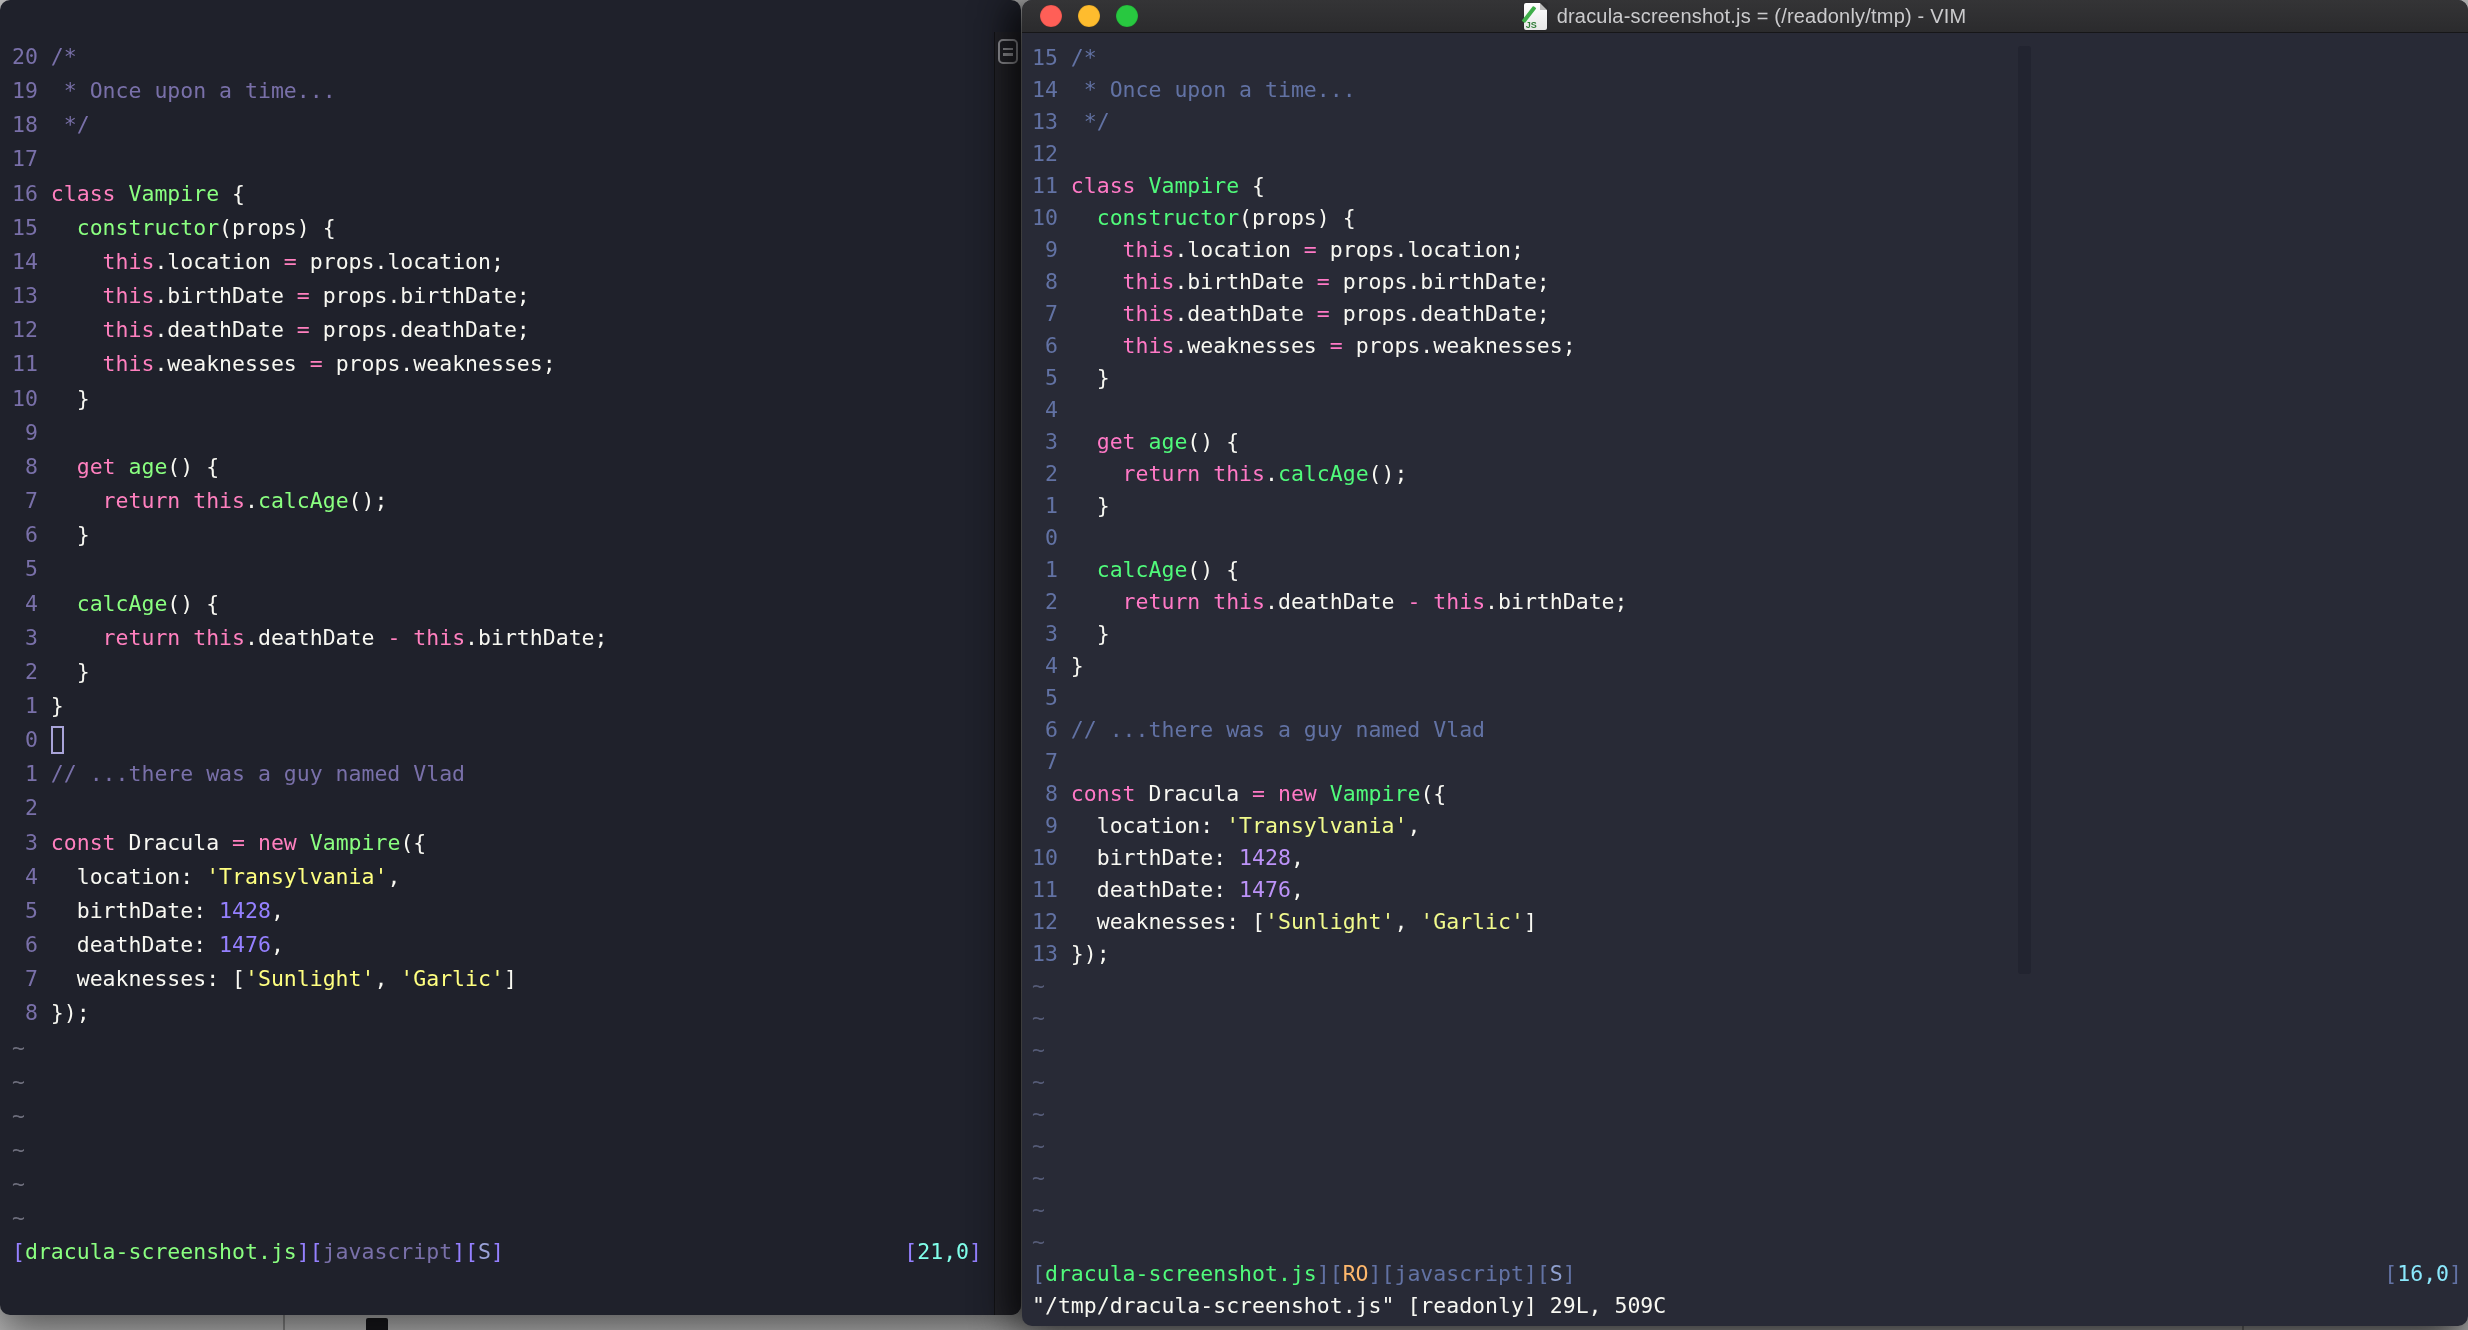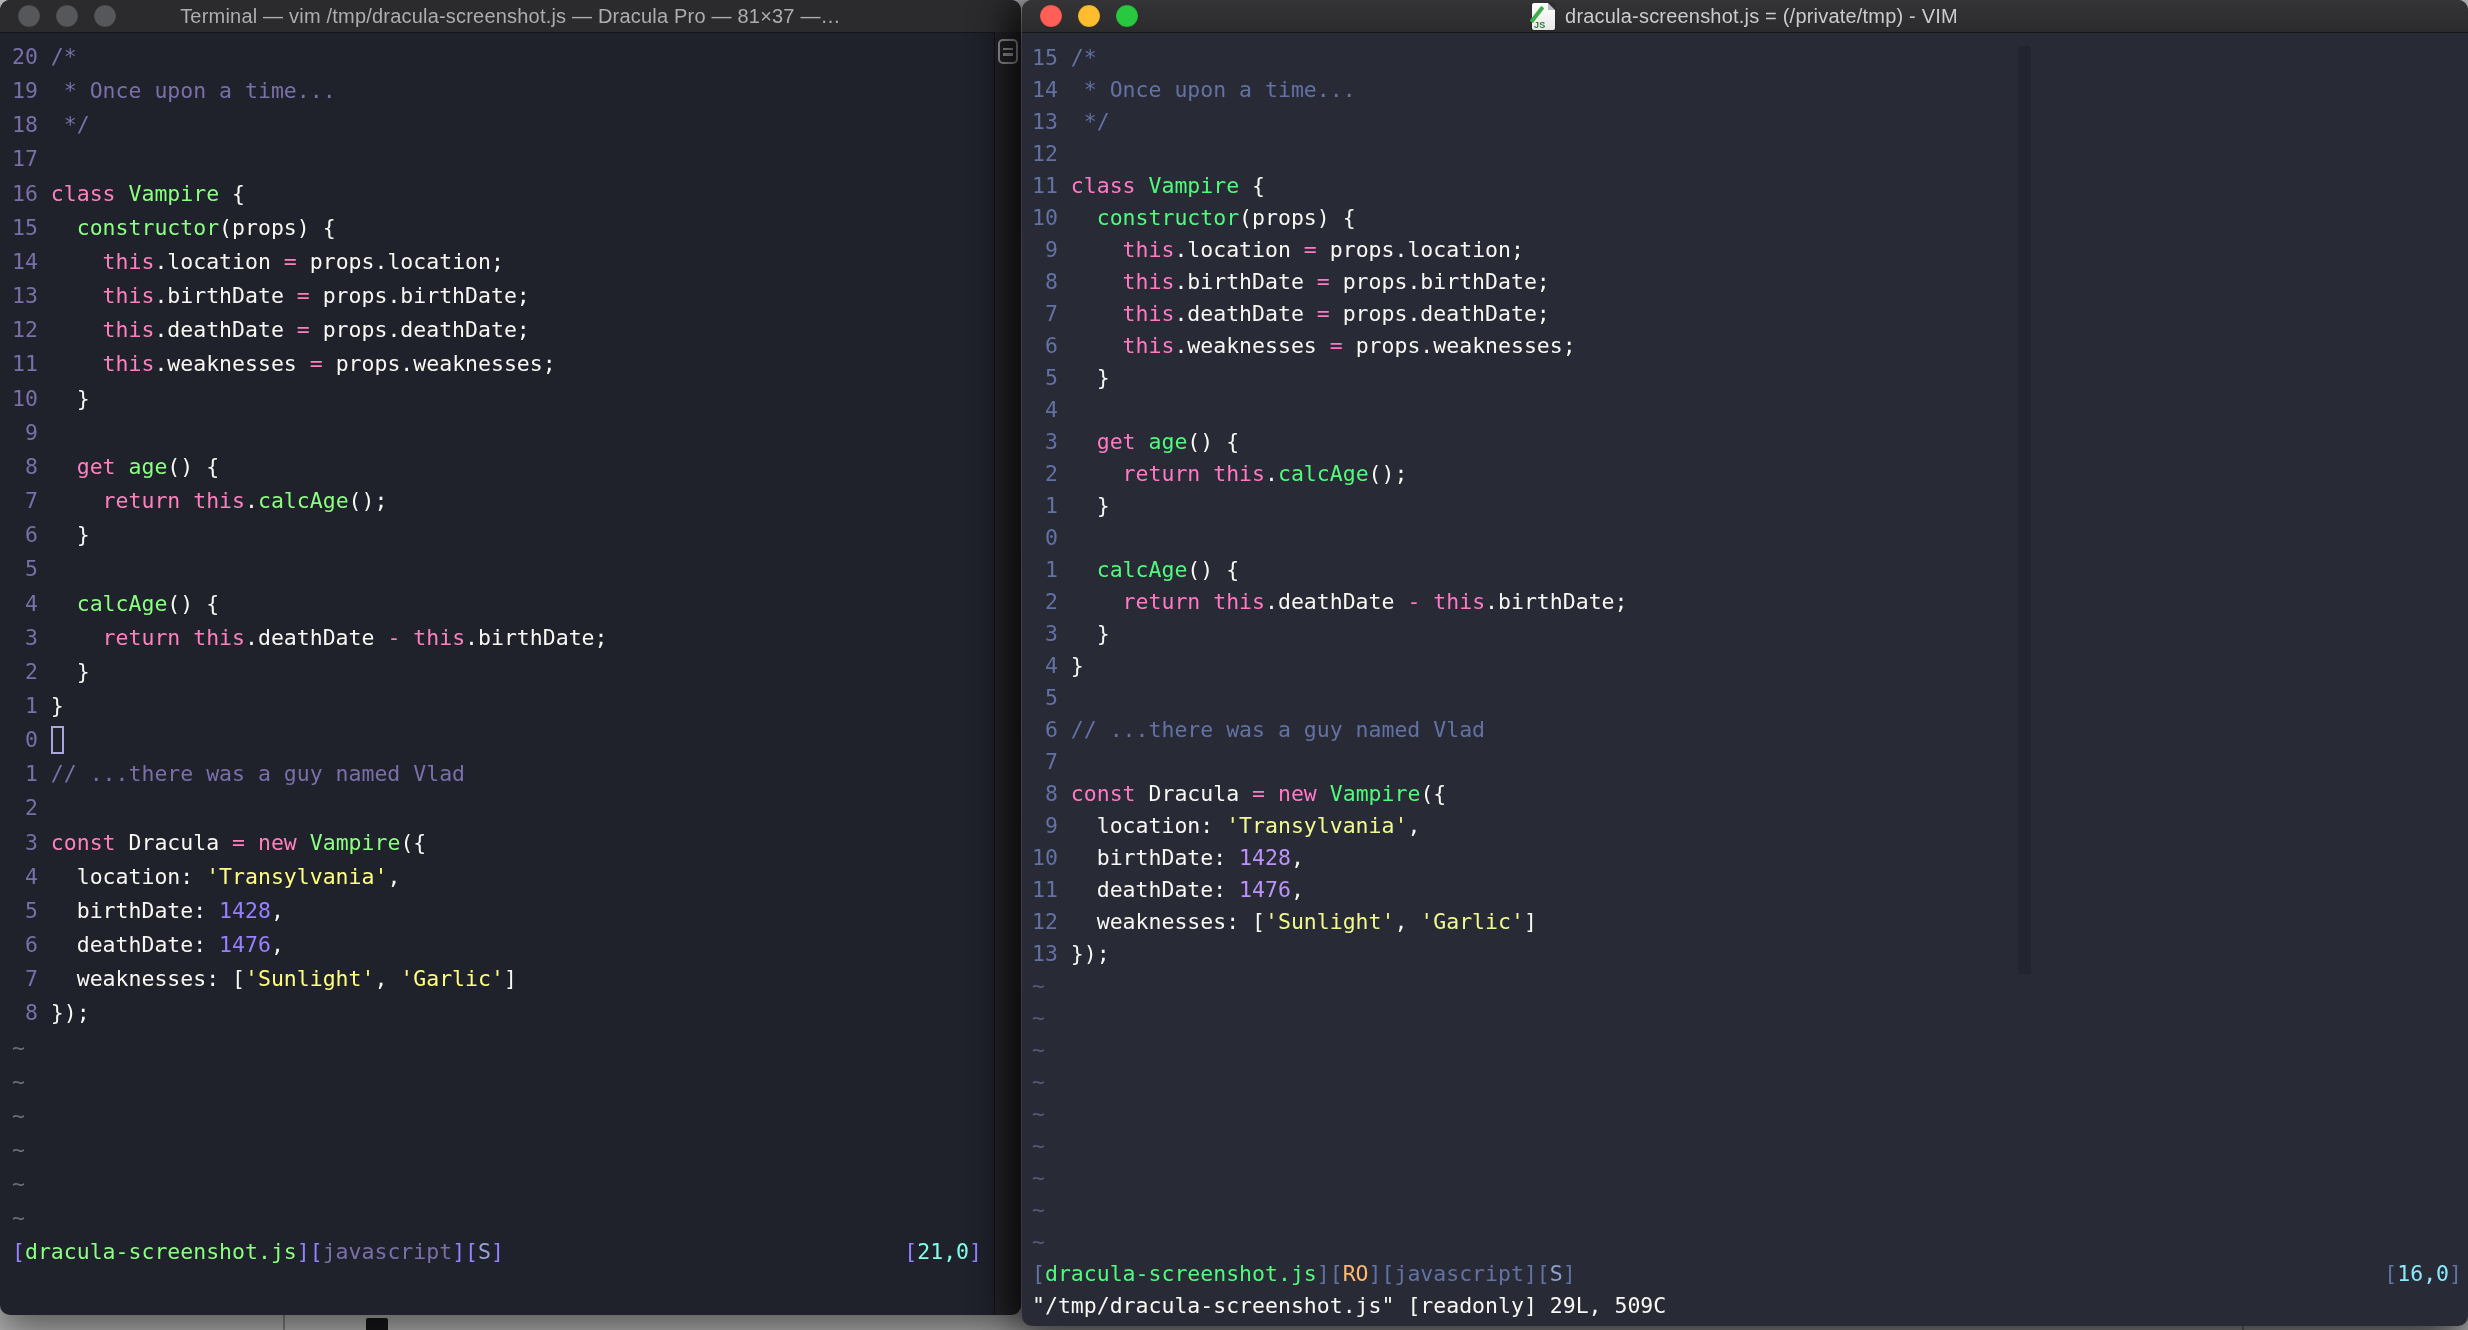--- a/index.html
+++ b/index.html
@@ -55,28 +55,20 @@
 </head>
 <body>
 
 <div id="desktop">
 
   <div class="bg-hairline" style="left:283px"></div>
   <div class="bg-hairline" style="left:2242px"></div>
   <div class="bg-glyph"></div>
 
   <div class="win" id="win-left">
-    <div class="titlebar">
-      <span class="lights">
-        <span class="light" style="background: rgb(86, 87, 91);"></span>
-        <span class="light" style="background: rgb(86, 87, 91);"></span>
-        <span class="light" style="background: rgb(86, 87, 91);"></span>
-      </span>
-      <span class="title">Terminal — vim /tmp/dracula-screenshot.js — Dracula Pro — 81×37 —…</span>
-    </div>
     <div class="content" id="left-content"><div class="row"><span class="ln" style="color: rgb(121, 112, 169);">20</span> <span style="color: rgb(121, 112, 169);">/*</span></div><div class="row"><span class="ln" style="color: rgb(121, 112, 169);">19</span> <span style="color: rgb(121, 112, 169);"> * Once upon a time...</span></div><div class="row"><span class="ln" style="color: rgb(121, 112, 169);">18</span> <span style="color: rgb(121, 112, 169);"> */</span></div><div class="row"><span class="ln" style="color: rgb(121, 112, 169);">17</span> </div><div class="row"><span class="ln" style="color: rgb(121, 112, 169);">16</span> <span style="color: rgb(255, 128, 191);">class</span><span style="color: rgb(248, 248, 242);"> </span><span style="color: rgb(138, 255, 128);">Vampire</span><span style="color: rgb(248, 248, 242);"> {</span></div><div class="row"><span class="ln" style="color: rgb(121, 112, 169);">15</span> <span style="color: rgb(248, 248, 242);">  </span><span style="color: rgb(138, 255, 128);">constructor</span><span style="color: rgb(248, 248, 242);">(props) {</span></div><div class="row"><span class="ln" style="color: rgb(121, 112, 169);">14</span> <span style="color: rgb(248, 248, 242);">    </span><span style="color: rgb(255, 128, 191);">this</span><span style="color: rgb(248, 248, 242);">.location </span><span style="color: rgb(255, 128, 191);">=</span><span style="color: rgb(248, 248, 242);"> props.location;</span></div><div class="row"><span class="ln" style="color: rgb(121, 112, 169);">13</span> <span style="color: rgb(248, 248, 242);">    </span><span style="color: rgb(255, 128, 191);">this</span><span style="color: rgb(248, 248, 242);">.birthDate </span><span style="color: rgb(255, 128, 191);">=</span><span style="color: rgb(248, 248, 242);"> props.birthDate;</span></div><div class="row"><span class="ln" style="color: rgb(121, 112, 169);">12</span> <span style="color: rgb(248, 248, 242);">    </span><span style="color: rgb(255, 128, 191);">this</span><span style="color: rgb(248, 248, 242);">.deathDate </span><span style="color: rgb(255, 128, 191);">=</span><span style="color: rgb(248, 248, 242);"> props.deathDate;</span></div><div class="row"><span class="ln" style="color: rgb(121, 112, 169);">11</span> <span style="color: rgb(248, 248, 242);">    </span><span style="color: rgb(255, 128, 191);">this</span><span style="color: rgb(248, 248, 242);">.weaknesses </span><span style="color: rgb(255, 128, 191);">=</span><span style="color: rgb(248, 248, 242);"> props.weaknesses;</span></div><div class="row"><span class="ln" style="color: rgb(121, 112, 169);">10</span> <span style="color: rgb(248, 248, 242);">  }</span></div><div class="row"><span class="ln" style="color: rgb(121, 112, 169);"> 9</span> </div><div class="row"><span class="ln" style="color: rgb(121, 112, 169);"> 8</span> <span style="color: rgb(248, 248, 242);">  </span><span style="color: rgb(255, 128, 191);">get</span><span style="color: rgb(248, 248, 242);"> </span><span style="color: rgb(138, 255, 128);">age</span><span style="color: rgb(248, 248, 242);">() {</span></div><div class="row"><span class="ln" style="color: rgb(121, 112, 169);"> 7</span> <span style="color: rgb(248, 248, 242);">    </span><span style="color: rgb(255, 128, 191);">return</span><span style="color: rgb(248, 248, 242);"> </span><span style="color: rgb(255, 128, 191);">this</span><span style="color: rgb(248, 248, 242);">.</span><span style="color: rgb(138, 255, 128);">calcAge</span><span style="color: rgb(248, 248, 242);">();</span></div><div class="row"><span class="ln" style="color: rgb(121, 112, 169);"> 6</span> <span style="color: rgb(248, 248, 242);">  }</span></div><div class="row"><span class="ln" style="color: rgb(121, 112, 169);"> 5</span> </div><div class="row"><span class="ln" style="color: rgb(121, 112, 169);"> 4</span> <span style="color: rgb(248, 248, 242);">  </span><span style="color: rgb(138, 255, 128);">calcAge</span><span style="color: rgb(248, 248, 242);">() {</span></div><div class="row"><span class="ln" style="color: rgb(121, 112, 169);"> 3</span> <span style="color: rgb(248, 248, 242);">    </span><span style="color: rgb(255, 128, 191);">return</span><span style="color: rgb(248, 248, 242);"> </span><span style="color: rgb(255, 128, 191);">this</span><span style="color: rgb(248, 248, 242);">.deathDate </span><span style="color: rgb(255, 128, 191);">-</span><span style="color: rgb(248, 248, 242);"> </span><span style="color: rgb(255, 128, 191);">this</span><span style="color: rgb(248, 248, 242);">.birthDate;</span></div><div class="row"><span class="ln" style="color: rgb(121, 112, 169);"> 2</span> <span style="color: rgb(248, 248, 242);">  }</span></div><div class="row"><span class="ln" style="color: rgb(121, 112, 169);"> 1</span> <span style="color: rgb(248, 248, 242);">}</span></div><div class="row"><span class="ln" style="color: rgb(121, 112, 169);"> 0</span> <span class="cur" style="border-color: rgb(169, 164, 217);"></span></div><div class="row"><span class="ln" style="color: rgb(121, 112, 169);"> 1</span> <span style="color: rgb(121, 112, 169);">// ...there was a guy named Vlad</span></div><div class="row"><span class="ln" style="color: rgb(121, 112, 169);"> 2</span> </div><div class="row"><span class="ln" style="color: rgb(121, 112, 169);"> 3</span> <span style="color: rgb(255, 128, 191);">const</span><span style="color: rgb(248, 248, 242);"> Dracula </span><span style="color: rgb(255, 128, 191);">=</span><span style="color: rgb(248, 248, 242);"> </span><span style="color: rgb(255, 128, 191);">new</span><span style="color: rgb(248, 248, 242);"> </span><span style="color: rgb(138, 255, 128);">Vampire</span><span style="color: rgb(248, 248, 242);">({</span></div><div class="row"><span class="ln" style="color: rgb(121, 112, 169);"> 4</span> <span style="color: rgb(248, 248, 242);">  location: </span><span style="color: rgb(255, 255, 128);">'Transylvania'</span><span style="color: rgb(248, 248, 242);">,</span></div><div class="row"><span class="ln" style="color: rgb(121, 112, 169);"> 5</span> <span style="color: rgb(248, 248, 242);">  birthDate: </span><span style="color: rgb(149, 128, 255);">1428</span><span style="color: rgb(248, 248, 242);">,</span></div><div class="row"><span class="ln" style="color: rgb(121, 112, 169);"> 6</span> <span style="color: rgb(248, 248, 242);">  deathDate: </span><span style="color: rgb(149, 128, 255);">1476</span><span style="color: rgb(248, 248, 242);">,</span></div><div class="row"><span class="ln" style="color: rgb(121, 112, 169);"> 7</span> <span style="color: rgb(248, 248, 242);">  weaknesses: [</span><span style="color: rgb(255, 255, 128);">'Sunlight'</span><span style="color: rgb(248, 248, 242);">, </span><span style="color: rgb(255, 255, 128);">'Garlic'</span><span style="color: rgb(248, 248, 242);">]</span></div><div class="row"><span class="ln" style="color: rgb(121, 112, 169);"> 8</span> <span style="color: rgb(248, 248, 242);">});</span></div><div class="row"><span style="color: rgb(110, 111, 125);">~</span></div><div class="row"><span style="color: rgb(110, 111, 125);">~</span></div><div class="row"><span style="color: rgb(110, 111, 125);">~</span></div><div class="row"><span style="color: rgb(110, 111, 125);">~</span></div><div class="row"><span style="color: rgb(110, 111, 125);">~</span></div><div class="row"><span style="color: rgb(110, 111, 125);">~</span></div><div class="row status-row"><span><span style="color: rgb(149, 128, 255);">[</span><span style="color: rgb(138, 255, 128);">dracula-screenshot.js</span><span style="color: rgb(149, 128, 255);">][</span><span style="color: rgb(121, 112, 169);">javascript</span><span style="color: rgb(149, 128, 255);">][</span><span style="color: rgb(155, 162, 216);">S</span><span style="color: rgb(149, 128, 255);">]</span></span><span><span style="color: rgb(149, 128, 255);">[</span><span style="color: rgb(128, 255, 234);">21,0</span><span style="color: rgb(149, 128, 255);">]</span></span></div></div>
     <div class="scroll-track">
       <div class="split-btn">
           <i></i>
           <i></i>
         </div>
     </div>
   </div>
 
   <div class="win" id="win-right">
@@ -85,20 +77,20 @@
         <span class="light" style="background: rgb(255, 95, 87);"></span>
         <span class="light" style="background: rgb(254, 188, 46);"></span>
         <span class="light" style="background: rgb(40, 200, 64);"></span>
       </span>
       <span class="title">
         <span class="doc-icon">
           <span class="pencil"></span>
           <span class="fold"></span>
           <span class="js">JS</span>
         </span>
-        <span>dracula-screenshot.js = (/private/tmp) - VIM</span>
+        <span>dracula-screenshot.js = (/readonly/tmp) - VIM</span>
       </span>
     </div>
     <div class="content" id="right-content"><div class="row"><span class="ln" style="color: rgb(98, 114, 164);">15</span> <span style="color: rgb(98, 114, 164);">/*</span></div><div class="row"><span class="ln" style="color: rgb(98, 114, 164);">14</span> <span style="color: rgb(98, 114, 164);"> * Once upon a time...</span></div><div class="row"><span class="ln" style="color: rgb(98, 114, 164);">13</span> <span style="color: rgb(98, 114, 164);"> */</span></div><div class="row"><span class="ln" style="color: rgb(98, 114, 164);">12</span> </div><div class="row"><span class="ln" style="color: rgb(98, 114, 164);">11</span> <span style="color: rgb(255, 121, 198);">class</span><span style="color: rgb(248, 248, 242);"> </span><span style="color: rgb(80, 250, 123);">Vampire</span><span style="color: rgb(248, 248, 242);"> {</span></div><div class="row"><span class="ln" style="color: rgb(98, 114, 164);">10</span> <span style="color: rgb(248, 248, 242);">  </span><span style="color: rgb(80, 250, 123);">constructor</span><span style="color: rgb(248, 248, 242);">(props) {</span></div><div class="row"><span class="ln" style="color: rgb(98, 114, 164);"> 9</span> <span style="color: rgb(248, 248, 242);">    </span><span style="color: rgb(255, 121, 198);">this</span><span style="color: rgb(248, 248, 242);">.location </span><span style="color: rgb(255, 121, 198);">=</span><span style="color: rgb(248, 248, 242);"> props.location;</span></div><div class="row"><span class="ln" style="color: rgb(98, 114, 164);"> 8</span> <span style="color: rgb(248, 248, 242);">    </span><span style="color: rgb(255, 121, 198);">this</span><span style="color: rgb(248, 248, 242);">.birthDate </span><span style="color: rgb(255, 121, 198);">=</span><span style="color: rgb(248, 248, 242);"> props.birthDate;</span></div><div class="row"><span class="ln" style="color: rgb(98, 114, 164);"> 7</span> <span style="color: rgb(248, 248, 242);">    </span><span style="color: rgb(255, 121, 198);">this</span><span style="color: rgb(248, 248, 242);">.deathDate </span><span style="color: rgb(255, 121, 198);">=</span><span style="color: rgb(248, 248, 242);"> props.deathDate;</span></div><div class="row"><span class="ln" style="color: rgb(98, 114, 164);"> 6</span> <span style="color: rgb(248, 248, 242);">    </span><span style="color: rgb(255, 121, 198);">this</span><span style="color: rgb(248, 248, 242);">.weaknesses </span><span style="color: rgb(255, 121, 198);">=</span><span style="color: rgb(248, 248, 242);"> props.weaknesses;</span></div><div class="row"><span class="ln" style="color: rgb(98, 114, 164);"> 5</span> <span style="color: rgb(248, 248, 242);">  }</span></div><div class="row"><span class="ln" style="color: rgb(98, 114, 164);"> 4</span> </div><div class="row"><span class="ln" style="color: rgb(98, 114, 164);"> 3</span> <span style="color: rgb(248, 248, 242);">  </span><span style="color: rgb(255, 121, 198);">get</span><span style="color: rgb(248, 248, 242);"> </span><span style="color: rgb(80, 250, 123);">age</span><span style="color: rgb(248, 248, 242);">() {</span></div><div class="row"><span class="ln" style="color: rgb(98, 114, 164);"> 2</span> <span style="color: rgb(248, 248, 242);">    </span><span style="color: rgb(255, 121, 198);">return</span><span style="color: rgb(248, 248, 242);"> </span><span style="color: rgb(255, 121, 198);">this</span><span style="color: rgb(248, 248, 242);">.</span><span style="color: rgb(80, 250, 123);">calcAge</span><span style="color: rgb(248, 248, 242);">();</span></div><div class="row"><span class="ln" style="color: rgb(98, 114, 164);"> 1</span> <span style="color: rgb(248, 248, 242);">  }</span></div><div class="row"><span class="ln" style="color: rgb(98, 114, 164);"> 0</span> </div><div class="row"><span class="ln" style="color: rgb(98, 114, 164);"> 1</span> <span style="color: rgb(248, 248, 242);">  </span><span style="color: rgb(80, 250, 123);">calcAge</span><span style="color: rgb(248, 248, 242);">() {</span></div><div class="row"><span class="ln" style="color: rgb(98, 114, 164);"> 2</span> <span style="color: rgb(248, 248, 242);">    </span><span style="color: rgb(255, 121, 198);">return</span><span style="color: rgb(248, 248, 242);"> </span><span style="color: rgb(255, 121, 198);">this</span><span style="color: rgb(248, 248, 242);">.deathDate </span><span style="color: rgb(255, 121, 198);">-</span><span style="color: rgb(248, 248, 242);"> </span><span style="color: rgb(255, 121, 198);">this</span><span style="color: rgb(248, 248, 242);">.birthDate;</span></div><div class="row"><span class="ln" style="color: rgb(98, 114, 164);"> 3</span> <span style="color: rgb(248, 248, 242);">  }</span></div><div class="row"><span class="ln" style="color: rgb(98, 114, 164);"> 4</span> <span style="color: rgb(248, 248, 242);">}</span></div><div class="row"><span class="ln" style="color: rgb(98, 114, 164);"> 5</span> </div><div class="row"><span class="ln" style="color: rgb(98, 114, 164);"> 6</span> <span style="color: rgb(98, 114, 164);">// ...there was a guy named Vlad</span></div><div class="row"><span class="ln" style="color: rgb(98, 114, 164);"> 7</span> </div><div class="row"><span class="ln" style="color: rgb(98, 114, 164);"> 8</span> <span style="color: rgb(255, 121, 198);">const</span><span style="color: rgb(248, 248, 242);"> Dracula </span><span style="color: rgb(255, 121, 198);">=</span><span style="color: rgb(248, 248, 242);"> </span><span style="color: rgb(255, 121, 198);">new</span><span style="color: rgb(248, 248, 242);"> </span><span style="color: rgb(80, 250, 123);">Vampire</span><span style="color: rgb(248, 248, 242);">({</span></div><div class="row"><span class="ln" style="color: rgb(98, 114, 164);"> 9</span> <span style="color: rgb(248, 248, 242);">  location: </span><span style="color: rgb(241, 250, 140);">'Transylvania'</span><span style="color: rgb(248, 248, 242);">,</span></div><div class="row"><span class="ln" style="color: rgb(98, 114, 164);">10</span> <span style="color: rgb(248, 248, 242);">  birthDate: </span><span style="color: rgb(189, 147, 249);">1428</span><span style="color: rgb(248, 248, 242);">,</span></div><div class="row"><span class="ln" style="color: rgb(98, 114, 164);">11</span> <span style="color: rgb(248, 248, 242);">  deathDate: </span><span style="color: rgb(189, 147, 249);">1476</span><span style="color: rgb(248, 248, 242);">,</span></div><div class="row"><span class="ln" style="color: rgb(98, 114, 164);">12</span> <span style="color: rgb(248, 248, 242);">  weaknesses: [</span><span style="color: rgb(241, 250, 140);">'Sunlight'</span><span style="color: rgb(248, 248, 242);">, </span><span style="color: rgb(241, 250, 140);">'Garlic'</span><span style="color: rgb(248, 248, 242);">]</span></div><div class="row"><span class="ln" style="color: rgb(98, 114, 164);">13</span> <span style="color: rgb(248, 248, 242);">});</span></div><div class="row"><span style="color: rgb(86, 92, 120);">~</span></div><div class="row"><span style="color: rgb(86, 92, 120);">~</span></div><div class="row"><span style="color: rgb(86, 92, 120);">~</span></div><div class="row"><span style="color: rgb(86, 92, 120);">~</span></div><div class="row"><span style="color: rgb(86, 92, 120);">~</span></div><div class="row"><span style="color: rgb(86, 92, 120);">~</span></div><div class="row"><span style="color: rgb(86, 92, 120);">~</span></div><div class="row"><span style="color: rgb(86, 92, 120);">~</span></div><div class="row"><span style="color: rgb(86, 92, 120);">~</span></div><div class="row status-row"><span><span style="color: rgb(98, 114, 164);">[</span><span style="color: rgb(80, 250, 123);">dracula-screenshot.js</span><span style="color: rgb(98, 114, 164);">][</span><span style="color: rgb(255, 184, 108);">RO</span><span style="color: rgb(98, 114, 164);">][</span><span style="color: rgb(98, 114, 164);">javascript</span><span style="color: rgb(98, 114, 164);">][</span><span style="color: rgb(143, 160, 207);">S</span><span style="color: rgb(98, 114, 164);">]</span></span><span><span style="color: rgb(98, 114, 164);">[</span><span style="color: rgb(139, 233, 253);">16,0</span><span style="color: rgb(98, 114, 164);">]</span></span></div><div class="row"><span style="color: rgb(248, 248, 242);">"/tmp/dracula-screenshot.js" [readonly] 29L, 509C</span></div></div>
     <div class="vthumb"></div>
   </div>
 
 </div>
 
 </body></html>

